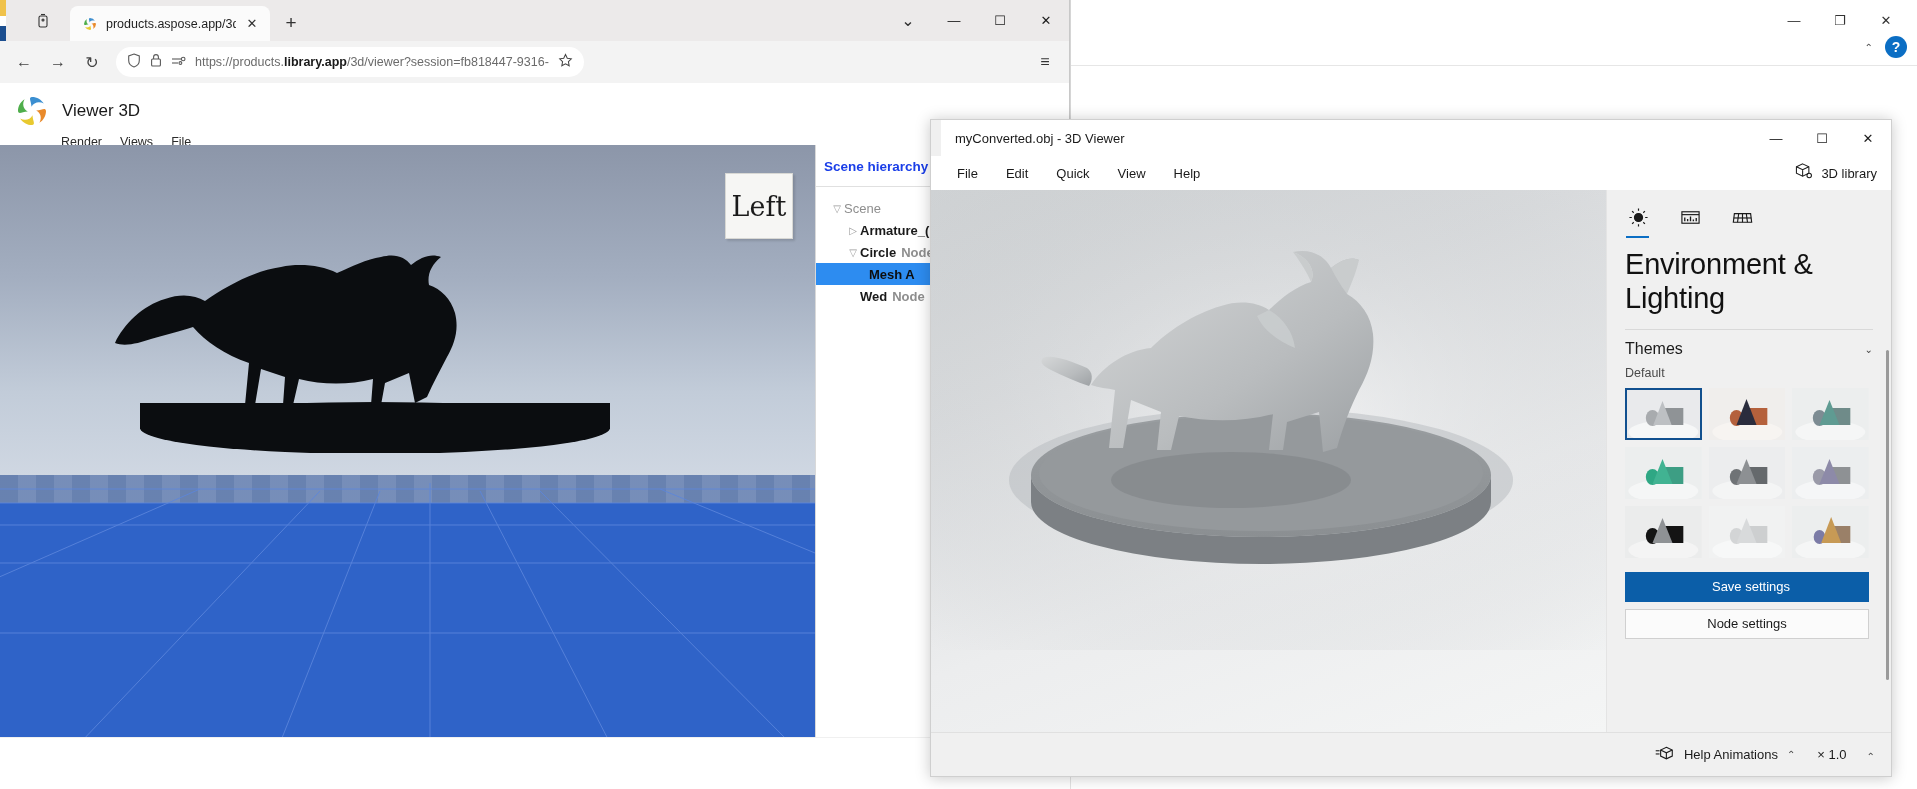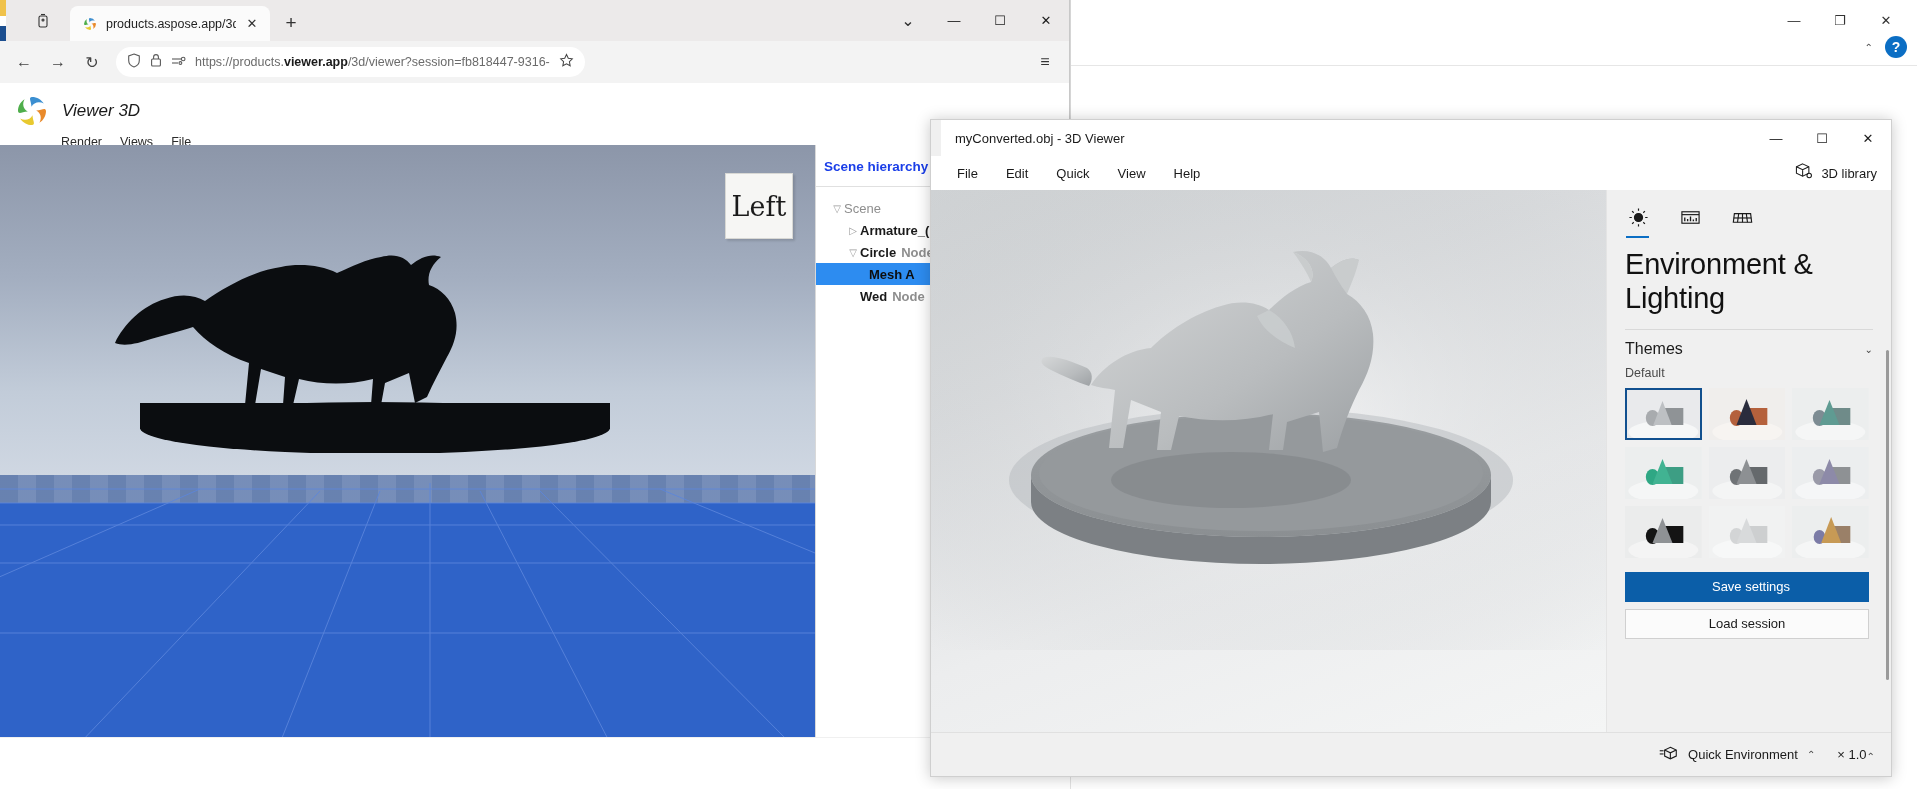--- a/index.html
+++ b/index.html
@@ -82,21 +82,21 @@
     max-width: 530px;
   }
   .url-text { font-size: 12.5px; color: #6b6b6b; white-space: nowrap; overflow:hidden; flex:1; }
   .url-text b { color: #1a1a1a; font-weight: 600; }
   .navbar-spacer { flex: 1; }
   .hamburger { width: 32px; height: 32px; display:flex; align-items:center; justify-content:center; color:#333; }
 
   
   .page { position: relative; height: 654px; background: #ffffff; overflow: hidden; }
   .app-header { padding: 10px 0 0 14px; }
-  .app-brand { display: flex; align-items: center; gap: 12px; font-style: italic; }
+  .app-brand { display: flex; align-items: center; gap: 12px; }
   .app-logo { width: 36px; height: 36px; flex:none; }
   .app-title { font-size: 17px; color: #1a1a1a; font-weight: 400; }
   .app-menu { display: flex; gap: 18px; padding: 6px 0 0 47px; }
   .app-menu span { font-size: 12.5px; color: #2b2b2b; }
 
   .viewer-area { position: absolute; left: 0; top: 62px; right: 0; bottom: 0; display:flex; }
   .gl-canvas { position: relative; width: 815px; height: 100%; overflow: hidden;
                background: linear-gradient(180deg,#8d98ab 0%, #9aa6ba 22%, #b4bfd0 45%, #c9d2de 48%, #2f63c8 52%, #2f63c8 100%); }
   .gl-sky { position:absolute; left:0; top:0; width:100%; height:330px;
             background: linear-gradient(180deg,#8c96a9 0%, #a3aec0 40%, #c2ccd9 75%, #cfd7e2 100%); }
@@ -185,21 +185,21 @@
   .btn-secondary {
     display:block; width:100%; height: 30px; background:#fbfbfb; color:#1a1a1a;
     font-size: 13px; border:1px solid #d0d0d0; line-height: 28px; text-align:center; margin-top: 7px;
   }
   .v3d-scrollbar { position:absolute; right: 2px; top: 160px; width: 3px; height: 330px; background:#9a9a9a; border-radius:2px; }
   .v3d-statusbar {
     height: 44px; background:#f0f0f0; border-top: 1px solid #e0e0e0;
     display:flex; align-items:center; justify-content:flex-end; padding-right: 16px; gap: 22px;
   }
   .qa { display:flex; align-items:center; gap: 9px; font-size: 13px; color:#1a1a1a; }
-  .speed { display:flex; align-items:flex-end; gap: 0; font-size: 13px; color:#1a1a1a; }
+  .speed { display:flex; align-items:flex-end; gap: 20px; font-size: 13px; color:#1a1a1a; }
   .caret { font-size: 10px; color:#444; }
 </style>
 </head>
 <body>
 
 <div id="root">
 
   <div class="bgwin">
     <div class="bgwin-titlebar">
       <div class="bgwin-ctrls">
@@ -273,21 +273,21 @@
             </svg>
         </span>
         <span>
           <svg width="15" height="12" viewBox="0 0 15 12" fill="none" stroke="#5a5a5a" stroke-width="1.1">
               <line x1="1" y1="4" x2="10" y2="4"></line>
               <line x1="1" y1="8" x2="7" y2="8"></line>
               <circle cx="12.2" cy="4" r="1.8"></circle>
               <circle cx="9.4" cy="8" r="1.4"></circle>
             </svg>
         </span>
-        <span class="url-text"><span>https://products.</span><b>viewer.app</b><span>/3d/viewer?session=fb818447-9316-</span></span>
+        <span class="url-text"><span>https://products.</span><b>library.app</b><span>/3d/viewer?session=fb818447-9316-</span></span>
         <span>
           <svg width="15" height="15" viewBox="0 0 16 16" fill="none" stroke="#444" stroke-width="1.1">
               <path d="M8 1.6 L9.9 5.6 L14.2 6.2 L11.1 9.3 L11.9 13.6 L8 11.5 L4.1 13.6 L4.9 9.3 L1.8 6.2 L6.1 5.6 Z"></path>
             </svg>
         </span>
       </div>
       <div class="navbar-spacer"></div>
       <div class="hamburger">≡</div>
     </div>
 
@@ -578,38 +578,38 @@
                 <ellipse cx="46" cy="44" rx="42" ry="11" fill="#f5f6f6"></ellipse>
               <rect x="50" y="20" width="20" height="17" fill="#9a8068"></rect>
                 <circle cx="33" cy="31" r="7" fill="#7b7ba6"></circle>
               <path d="M47 11 L59 37 H35 Z" fill="#c79a55"></path>
             </svg>
           </div>
         </div>
 
         <div class="btnwrap">
           <button class="btn-primary">Save settings</button>
-          <button class="btn-secondary">Load session</button>
+          <button class="btn-secondary">Node settings</button>
         </div>
 
         <div class="v3d-scrollbar"></div>
       </div>
     </div>
 
     <div class="v3d-statusbar">
       <span class="qa">
         <span>
           <svg width="20" height="17" viewBox="0 0 22 18" fill="none" stroke="#1a1a1a" stroke-width="1.2">
             <line x1="0.8" y1="6" x2="5" y2="6"></line>
               <line x1="0.8" y1="9.5" x2="5" y2="9.5"></line>
             <path d="M12.5 2.2 L19 5.2 V11.8 L12.5 14.8 L6.2 11.8 V5.2 Z"></path>
             <path d="M6.2 5.2 L12.5 8.2 L19 5.2 M12.5 8.2 V14.8"></path>
           </svg>
         </span>
-        <span>Quick Environment</span>
+        <span>Help Animations</span>
         <span class="caret">⌃</span>
       </span>
       <span class="speed">
         <span>× 1.0</span>
         <span class="caret">⌃</span>
       </span>
     </div>
   </div>
 
 </div>

